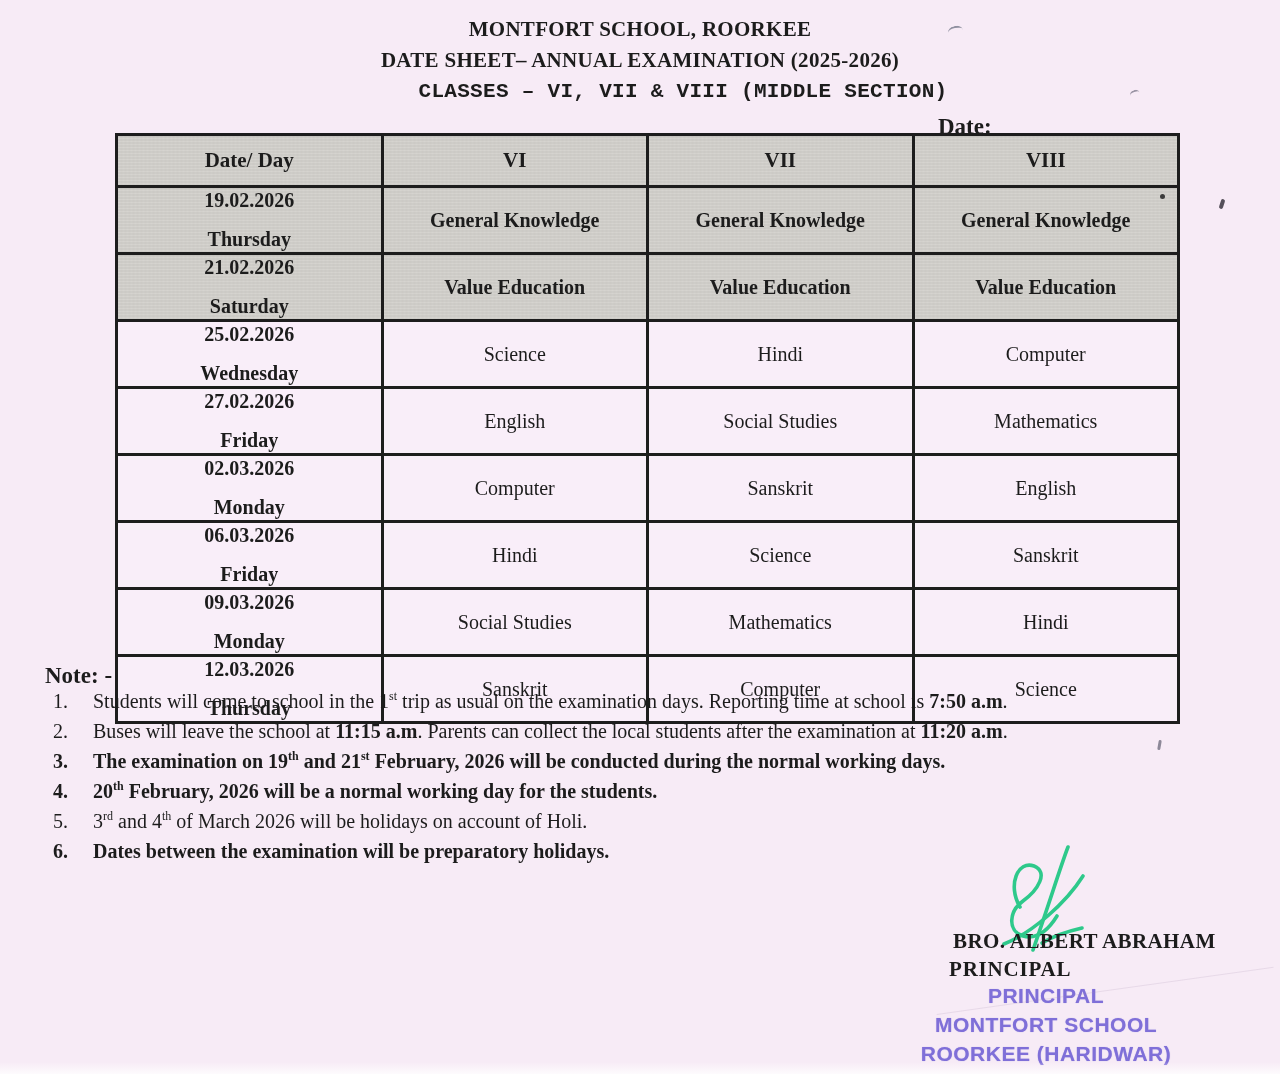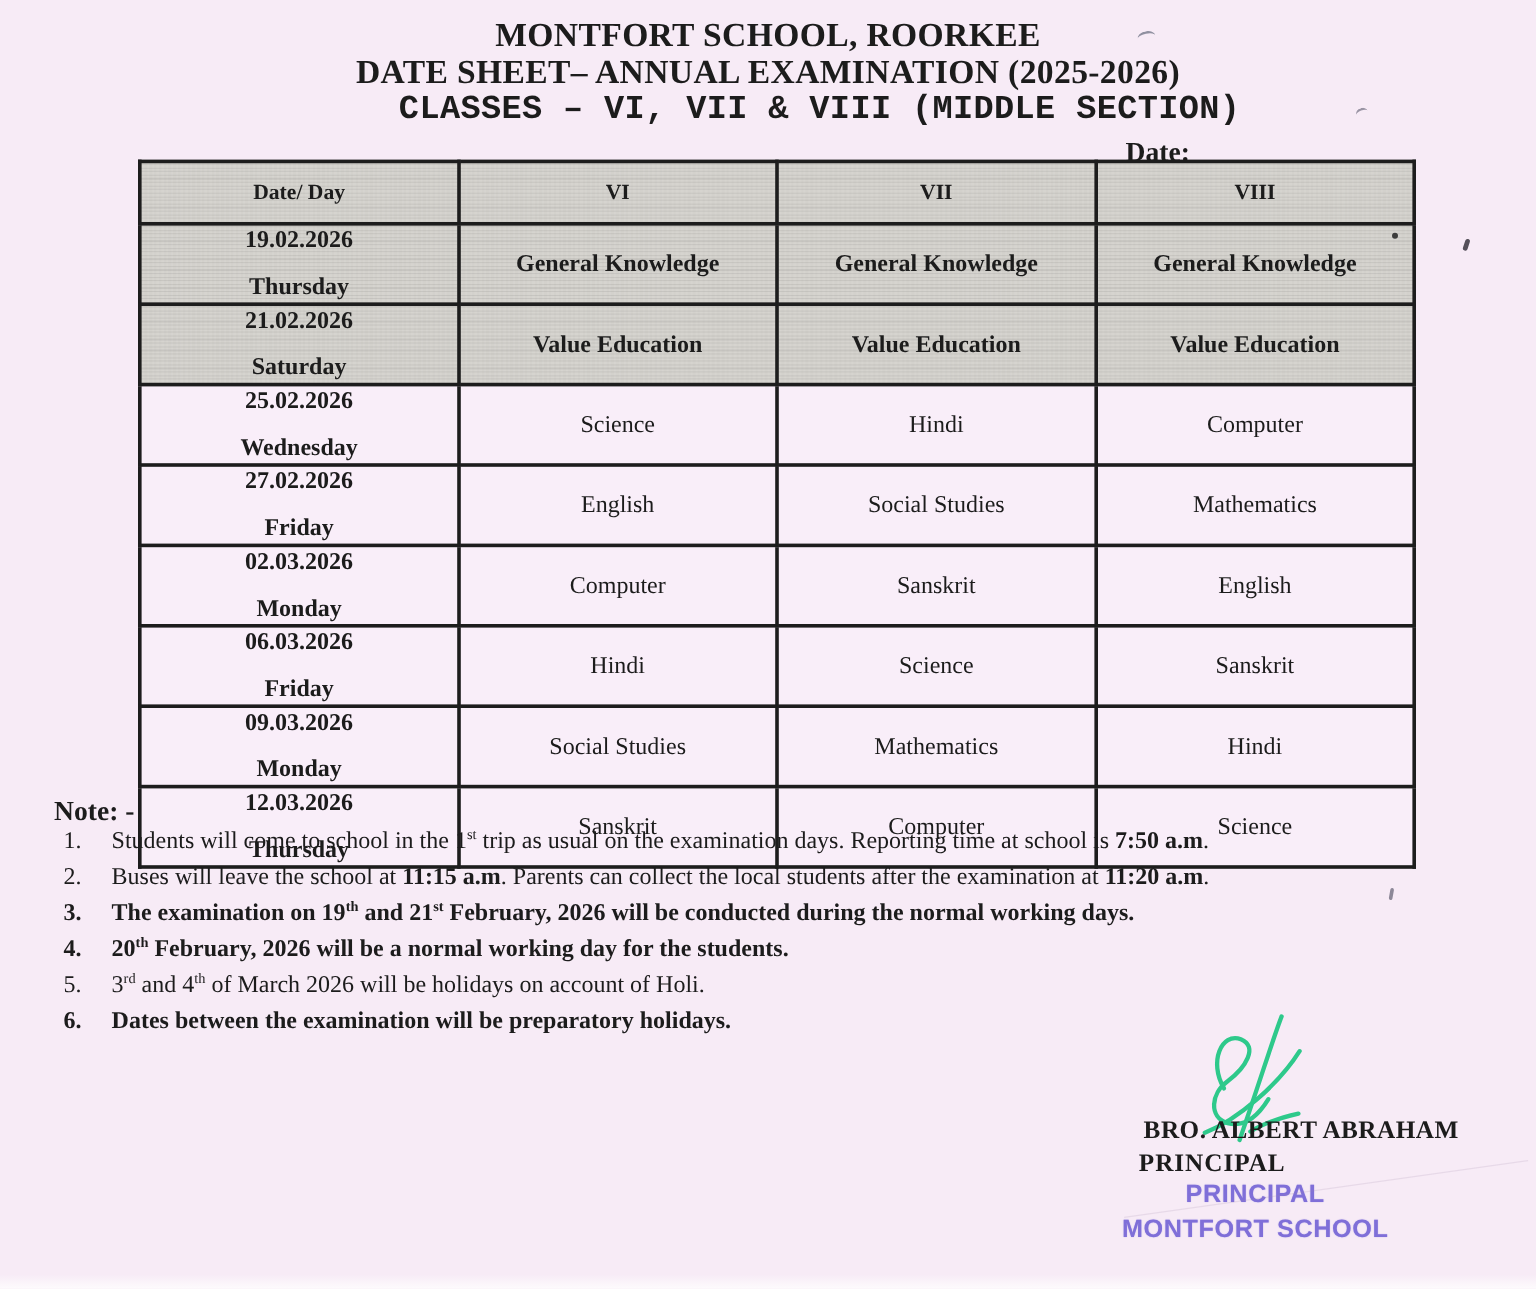--- a/index.html
+++ b/index.html
@@ -9,39 +9,39 @@
     background:#f7ebf6;
     font-family:"Liberation Serif", serif;
     color:#1c1c1c;
     overflow:hidden;
   }
   
   .titles{
     position:absolute;top:14px;left:0;width:100%;
     text-align:center;font-weight:bold;
   }
-  .title-line{font-size:28px;line-height:31px;letter-spacing:.3px;}
+  .title-line{font-size:21px;line-height:31px;letter-spacing:.3px;}
   .title-line.l3{text-indent:86px;font-family:Liberation Mono, monospace;}
   .date-label{
     position:absolute;left:938px;top:114px;
     font-size:23px;font-weight:bold;
   }
   
   table.sheet{
     position:absolute;left:115px;top:133px;width:1065px;
     border-collapse:collapse;table-layout:fixed;
   }
   .sheet th,.sheet td{
     border:3px solid #1d1d1d;
     text-align:center;vertical-align:middle;
     background:#f9eef9;
     padding:0 4px;
   }
   .sheet th{
-    height:49px;font-size:18px;font-weight:bold;
+    height:49px;font-size:21px;font-weight:bold;
   }
   .sheet td{height:47px;font-size:20px;}
   .sheet .shaded-bg{
     background-color:#d3d1cc;
     background-image:
       repeating-linear-gradient(0deg, rgba(0,0,0,.07) 0 1px, rgba(255,255,255,0) 1px 3px),
       repeating-linear-gradient(90deg, rgba(255,255,255,.06) 0 2px, rgba(255,255,255,0) 2px 4px);
   }
   tr.shaded td{font-weight:bold;}
   td.datecell{font-weight:bold;line-height:25px;padding:0;}
@@ -188,20 +188,21 @@
       <path d="M52,98 C63,91 79,86 92,83"></path>
     </g>
   </svg>
 
   <div class="sig-name">BRO. ALBERT ABRAHAM</div>
   <div class="sig-title">PRINCIPAL</div>
 
   <div class="stamp" style="color: rgb(117, 101, 214);">
       <div class="stamp-line">PRINCIPAL</div>
       <div class="stamp-line">MONTFORT SCHOOL</div>
+      <div class="stamp-line">ROORKEE (HARIDWAR)</div>
     </div>
 
   <span class="artifact a-dot"></span>
   <span class="artifact a-comma"></span>
   <span class="artifact a-tick1"></span>
   <span class="artifact a-tick2"></span>
   <span class="artifact a-tick3"></span>
   <span class="crease"></span>
   <div class="bottom-strip"></div>
 

